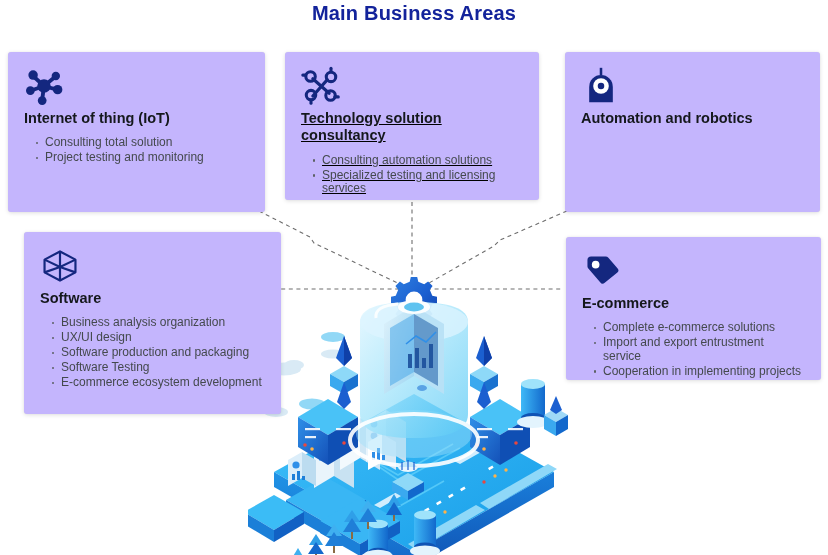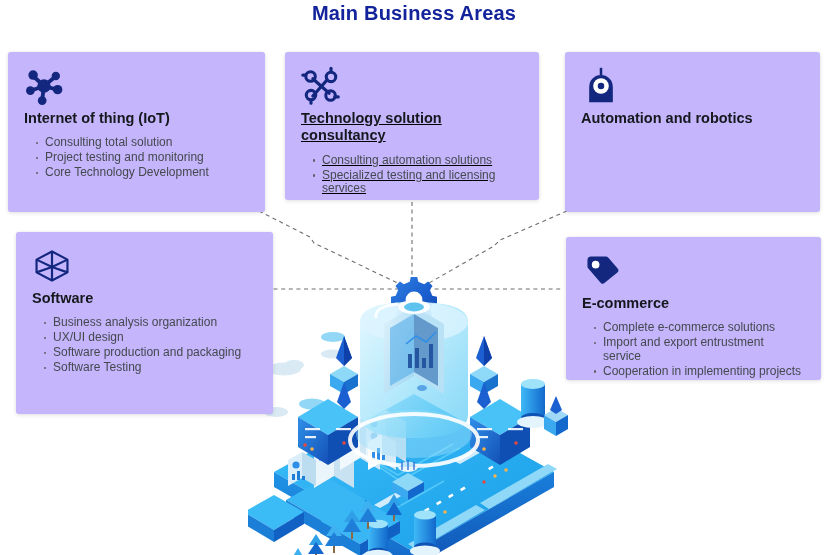--- a/index.html
+++ b/index.html
@@ -72,21 +72,21 @@
     width: 2.4px;
     height: 2.4px;
     background: #5c6165;
     border-radius: 50%;
   }
 
   
   #card-iot         { left: 8px;   top: 52px;  width: 257px; height: 160px; }
   #card-tech        { left: 285px; top: 52px;  width: 254px; height: 148px; text-decoration: underline; }
   #card-automation  { left: 565px; top: 52px;  width: 255px; height: 160px; }
-  #card-software    { left: 16px;   top: 232px; width: 257px; height: 182px; }
+  #card-software    { left: 24px;   top: 232px; width: 257px; height: 182px; }
   #card-ecommerce   { left: 566px; top: 237px; width: 255px; height: 143px; }
 
   
   .connector-layer {
     position: absolute;
     left: 0; top: 0;
     width: 828px;
     height: 555px;
     pointer-events: none;
   }
@@ -438,21 +438,20 @@
       <circle cx="35" cy="11" r="4.6"></circle>
       <circle cx="7" cy="27" r="4.8"></circle>
       <circle cx="37" cy="26" r="5.2"></circle>
       <circle cx="20" cy="38" r="4.8"></circle>
     </g>
   </svg>
   <div class="card-title">Internet of thing (IoT)</div>
   <ul class="bullets">
     <li>Consulting total solution</li>
     <li>Project testing and monitoring</li>
-    <li>Core Technology Development</li>
   </ul>
 </div>
 
 <div class="card" id="card-tech">
   <svg class="card-icon" viewBox="0 0 44 44" width="40" height="40">
     <g stroke="#14277f" stroke-width="3.4" fill="none" stroke-linecap="round">
       <line x1="13" y1="14" x2="31" y2="30"></line>
       <line x1="13" y1="33" x2="29" y2="15"></line>
       <circle cx="10.5" cy="11.5" r="5.2"></circle>
       <circle cx="33" cy="12" r="5.2"></circle>
@@ -490,20 +489,21 @@
       <line x1="22" y1="6" x2="22" y2="23"></line>
       <line x1="22" y1="23" x2="22" y2="38"></line>
     </g>
   </svg>
   <div class="card-title">Software</div>
   <ul class="bullets">
     <li>Business analysis organization</li>
     <li>UX/UI design</li>
     <li>Software production and packaging</li>
     <li>Software Testing</li>
+    <li>E-commerce ecosystem development</li>
   </ul>
 </div>
 
 <div class="card" id="card-ecommerce">
   <svg class="card-icon" viewBox="0 0 44 44" width="40" height="40">
     <path d="M 6 10 A 4 4 0 0 1 10 6 L 26 6 A 4 4 0 0 1 29 7.3 L 39 19 A 3.4 3.4 0 0 1 38.6 24 L 25 35 A 3.4 3.4 0 0 1 20 34.4 L 7.2 19.5 A 4 4 0 0 1 6 17 Z" fill="#14277f"></path>
     <circle cx="15" cy="15" r="4.2" fill="#ffffff"></circle>
   </svg>
   <div class="card-title">E-commerce</div>
   <ul class="bullets">

